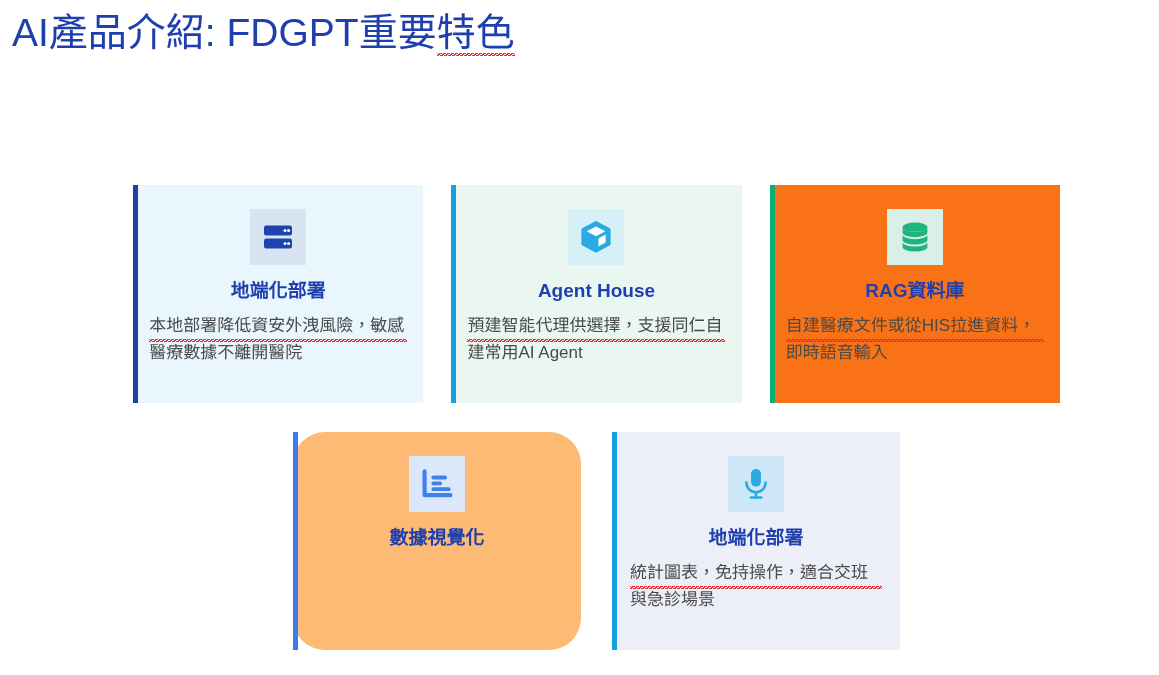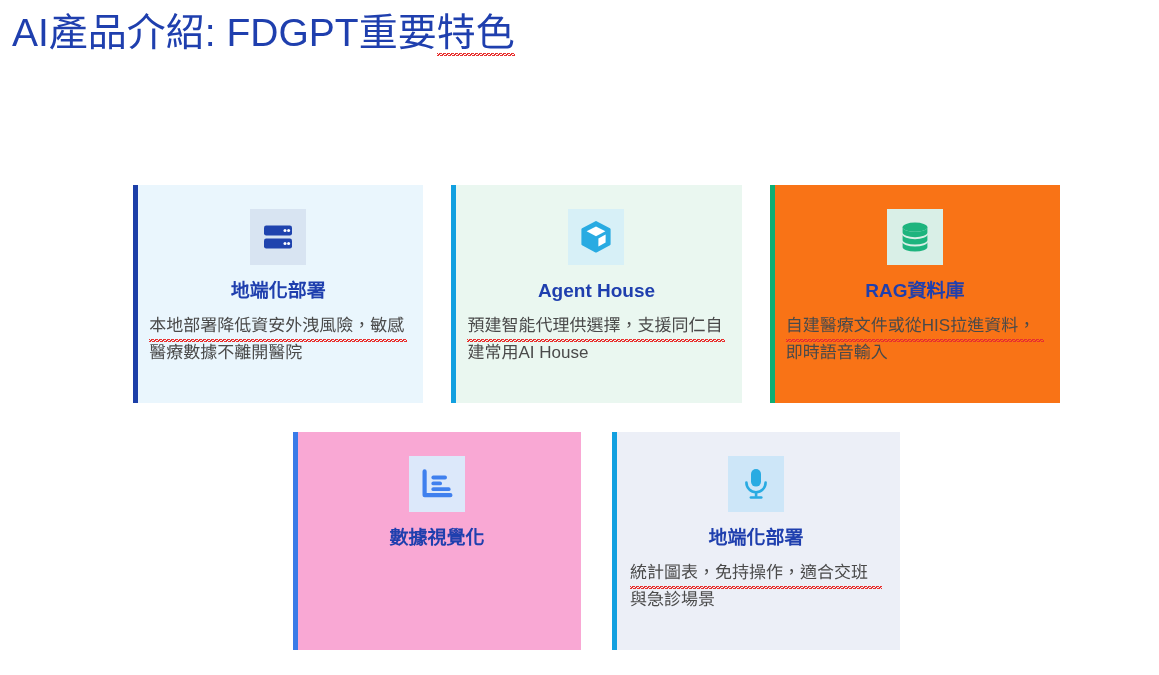--- a/index.html
+++ b/index.html
@@ -139,42 +139,42 @@
   <div class="card" style="background: rgb(234, 247, 240);">
     <div class="card-stripe" style="background: rgb(18, 160, 224);"></div>
     <div class="icon-box" style="background: rgb(215, 240, 247);">
       <svg width="36" height="36" viewBox="0 0 36 36" aria-hidden="true">
         <path d="M18 3.2 L31.4 10.2 L31.4 25.2 L18 32.4 L4.6 25.2 L4.6 10.2 Z" fill="#29abe2" stroke="#29abe2" stroke-width="2.4" stroke-linejoin="round"></path>
         <path d="M18 7.4 L27.4 12.2 L18 17.2 L8.6 12.2 Z" fill="#ffffff"></path>
         <path d="M20.4 19.6 L27.6 15.6 L27.6 23.4 L20.4 27.4 Z" fill="#ffffff"></path>
       </svg>
     </div>
     <div class="card-title">Agent House</div>
-    <div class="card-desc">預建智能代理供選擇，支援同仁自建常用AI House</div>
+    <div class="card-desc">預建智能代理供選擇，支援同仁自建常用AI Agent</div>
   </div>
 
   <div class="card" style="background: #f97316;">
     <div class="card-stripe" style="background: rgb(13, 174, 116);"></div>
     <div class="icon-box" style="background: rgb(217, 239, 231);">
       <svg width="32" height="34" viewBox="0 0 32 34" aria-hidden="true">
         <ellipse cx="16" cy="7.2" rx="12.4" ry="4.6" fill="#1db47e"></ellipse>
         <path d="M3.6 7.2 v5.4 a12.4 4.6 0 0 0 24.8 0 V7.2 a12.4 4.6 0 0 1 -24.8 0 Z" fill="#1db47e"></path>
         <path d="M3.6 14.6 v5.4 a12.4 4.6 0 0 0 24.8 0 V14.6 a12.4 4.6 0 0 1 -24.8 0 Z" fill="#1db47e"></path>
         <path d="M3.6 22.0 v5.0 a12.4 4.6 0 0 0 24.8 0 V22.0 a12.4 4.6 0 0 1 -24.8 0 Z" fill="#1db47e"></path>
       </svg>
     </div>
     <div class="card-title">RAG資料庫</div>
     <div class="card-desc">自建醫療文件或從HIS拉進資料，即時語音輸入</div>
   </div>
 
 </div>
 
 <div class="cards-row row-bottom">
 
-  <div class="card" style="background: #f9a8d4;">
+  <div class="card" style="background: #fdba74; border-radius: 32px;">
     <div class="card-stripe" style="background: rgb(58, 123, 232);"></div>
     <div class="icon-box" style="background: rgb(220, 232, 250);">
       <svg width="34" height="32" viewBox="0 0 34 32" aria-hidden="true">
         <path d="M4.6 3.4 V27.2 H30.4" fill="none" stroke="#4080ee" stroke-width="4.2" stroke-linecap="round" stroke-linejoin="round"></path>
         <rect x="11.4" y="7.6" width="15.6" height="3.9" rx="1.9" fill="#4080ee"></rect>
         <rect x="11.4" y="13.4" width="10.6" height="3.9" rx="1.9" fill="#4080ee"></rect>
         <rect x="11.4" y="19.2" width="19.2" height="3.9" rx="1.9" fill="#4080ee"></rect>
       </svg>
     </div>
     <div class="card-title">數據視覺化</div>

